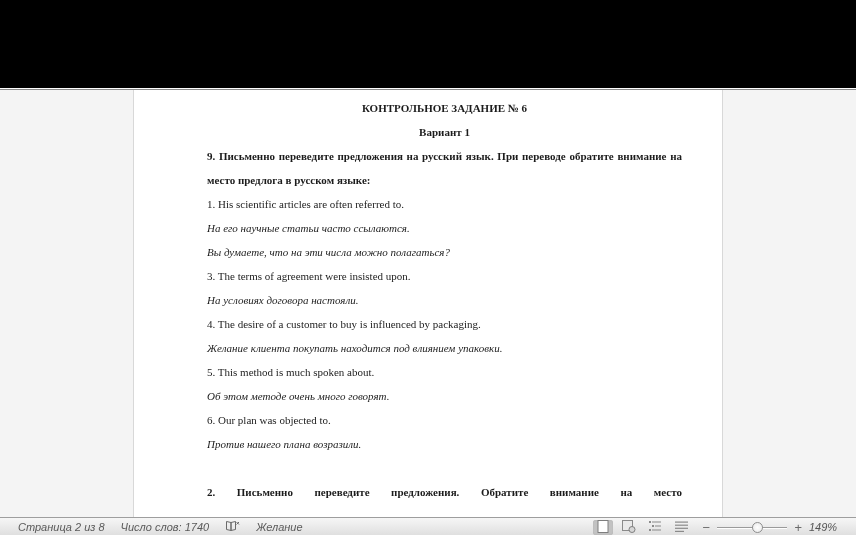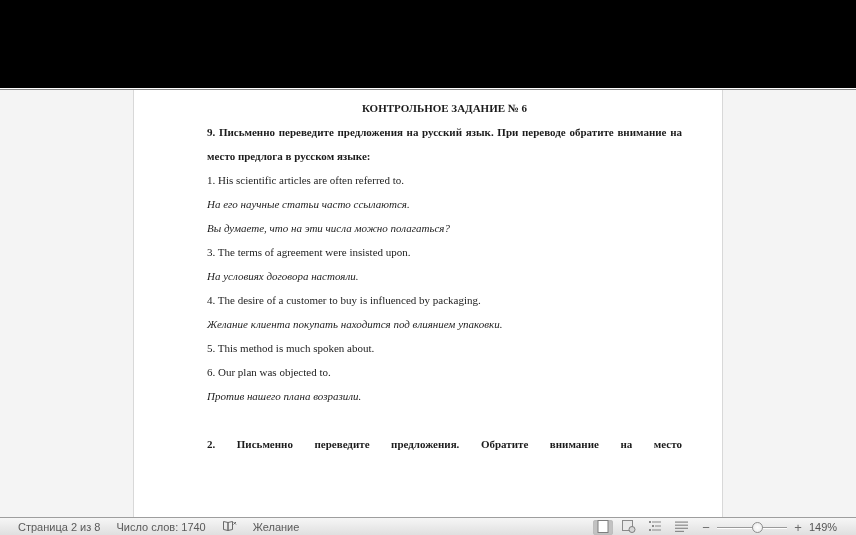--- a/index.html
+++ b/index.html
@@ -52,20 +52,21 @@
   .statusbar {
     height: 18px;
     background: linear-gradient(#f6f6f6, #dedede);
     border-top: 1px solid #9e9e9e;
     box-sizing: content-box;
     display: flex;
     align-items: center;
     justify-content: space-between;
     font-size: 11px;
     color: #5a5a5a;
+    font-style: italic;
   }
   .sb-left {
     display: flex; align-items: center;
     gap: 16px;
     padding-left: 18px;
     white-space: nowrap;
   }
   .sb-right {
     display: flex; align-items: center;
     gap: 10px;
@@ -109,30 +110,32 @@
 </style>
 </head>
 <body>
 
 <div class="titlebar"></div>
 
 <div class="workspace">
   <div class="page">
     <div class="page-content">
       <p class="p-title">КОНТРОЛЬНОЕ ЗАДАНИЕ № 6</p>
+      <p class="p-title">Вариант 1</p>
       <p class="p-heading">9. Письменно переведите предложения на русский язык. При переводе обратите внимание на место предлога в русском языке:</p>
 
       <p class="p-en">1. His scientific articles are often referred to.</p>
       <p class="p-ru">На его научные статьи часто ссылаются.</p>
       <p class="p-ru">Вы думаете, что на эти числа можно полагаться?</p>
       <p class="p-en">3. The terms of agreement were insisted upon.</p>
       <p class="p-ru">На условиях договора настояли.</p>
       <p class="p-en">4. The desire of a customer to buy is influenced by packaging.</p>
       <p class="p-ru">Желание клиента покупать находится под влиянием упаковки.</p>
       <p class="p-en">5. This method is much spoken about.</p>
+      <p class="p-ru">Об этом методе очень много говорят.</p>
       <p class="p-en">6. Our plan was objected to.</p>
       <p class="p-ru">Против нашего плана возразили.</p>
 
       <p class="p-heading-cut">2. Письменно переведите предложения. Обратите внимание на место</p>
     </div>
   </div>
 </div>
 
 <div class="statusbar">
   <div class="sb-left">

